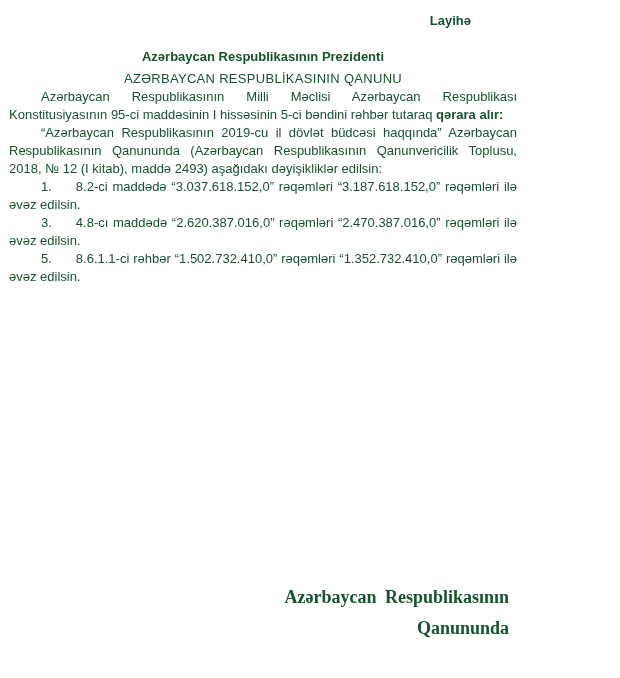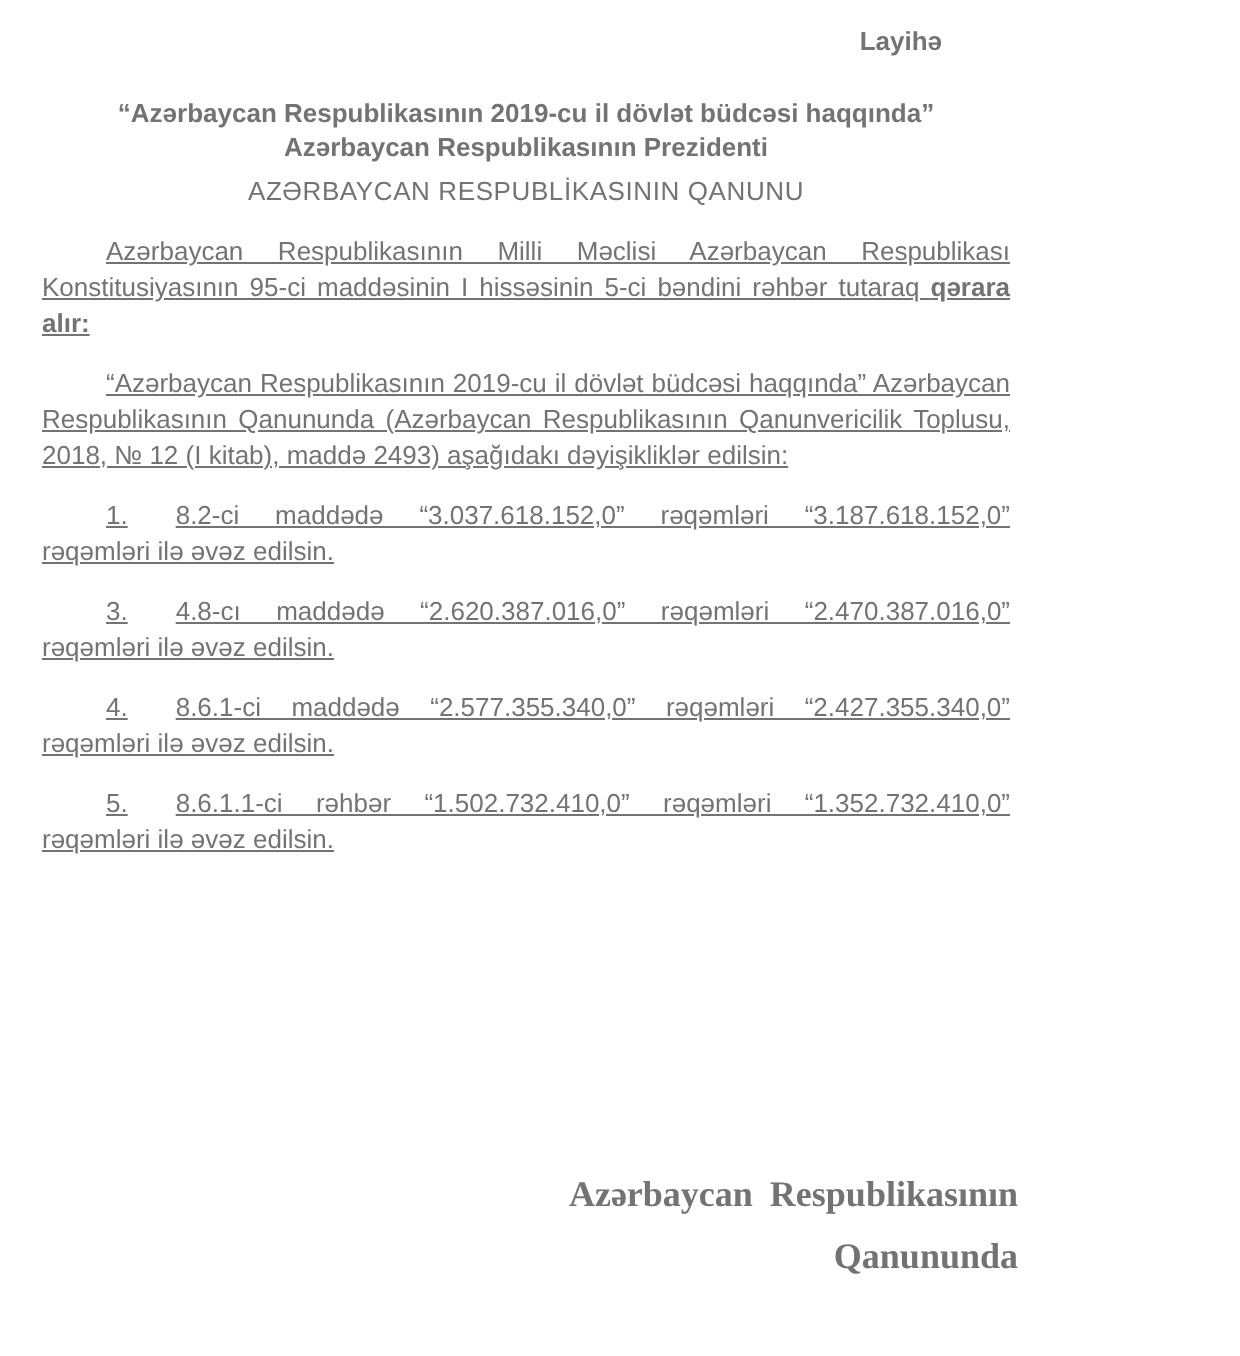--- a/index.html
+++ b/index.html
@@ -5,21 +5,21 @@
   html, body {
     margin: 0;
     padding: 0;
     background: #ffffff;
   }
   .page {
     width: 527px;
     height: 678px;
     box-sizing: border-box;
     background: #ffffff;
-    color: #737373;
+    color: #14532d;
     font-family: "Liberation Sans", "DejaVu Sans", sans-serif;
     font-size: 13px;
     line-height: 18px;
     padding: 12px 10px 0 9px;
     position: relative;
     overflow: hidden;
   }
   .layihe {
     text-align: right;
     font-weight: bold;
@@ -33,23 +33,22 @@
     line-height: 17px;
     padding: 0 30px;
   }
   .law-heading {
     text-align: center;
     margin-top: 5px;
     font-size: 13px;
     letter-spacing: 0.3px;
   }
   p.body {
-    margin: 12px;
+    margin: 0;
     text-align: justify;
-    text-decoration: underline;
   }
   .mt-para { margin-top: 15px; }
   .indent { text-indent: 32px; }
   .item { text-indent: 32px; }
   .item .num { margin-right: 24px; }
   .signature {
     position: absolute;
     top: 582px;
     right: 18px;
     width: 300px;
@@ -62,36 +61,34 @@
   }
 </style>
 </head>
 <body>
 
 <div class="page">
 
   <div class="layihe">Layihə</div>
 
   <div class="title-block">
-    <div>“Azərbaycan Respublikasının 2019-cu il dövlət büdcəsi haqqında”</div>
     <div>Azərbaycan Respublikasının Prezidenti</div>
   </div>
 
   <div class="law-heading">AZƏRBAYCAN RESPUBLİKASININ QANUNU</div>
 
   <p class="body indent mt-para"><span>Azərbaycan Respublikasının Milli Məclisi Azərbaycan Respublikası Konstitusiyasının 95-ci maddəsinin I hissəsinin 5-ci bəndini rəhbər tutaraq </span><strong>qərara alır:</strong></p>
 
   <p class="body indent mt-para">“Azərbaycan Respublikasının 2019-cu il dövlət büdcəsi haqqında” Azərbaycan Respublikasının Qanununda (Azərbaycan Respublikasının Qanunvericilik Toplusu, 2018, № 12 (I kitab), maddə 2493) aşağıdakı dəyişikliklər edilsin:</p>
 
   <p class="body item"><span class="num">1.</span><span>8.2-ci maddədə “3.037.618.152,0” rəqəmləri “3.187.618.152,0” rəqəmləri ilə əvəz edilsin.</span></p>
 
 
   <p class="body item"><span class="num">3.</span><span>4.8-cı maddədə “2.620.387.016,0” rəqəmləri “2.470.387.016,0” rəqəmləri ilə əvəz edilsin.</span></p>
 
-  <p class="body item"><span class="num">4.</span><span>8.6.1-ci maddədə “2.577.355.340,0” rəqəmləri “2.427.355.340,0” rəqəmləri ilə əvəz edilsin.</span></p>
 
   <p class="body item"><span class="num">5.</span><span>8.6.1.1-ci rəhbər “1.502.732.410,0” rəqəmləri “1.352.732.410,0” rəqəmləri ilə əvəz edilsin.</span></p>
 
 
   <div class="signature">
     <div>Azərbaycan Respublikasının</div>
     <div>Qanununda</div>
   </div>
 
 </div>

